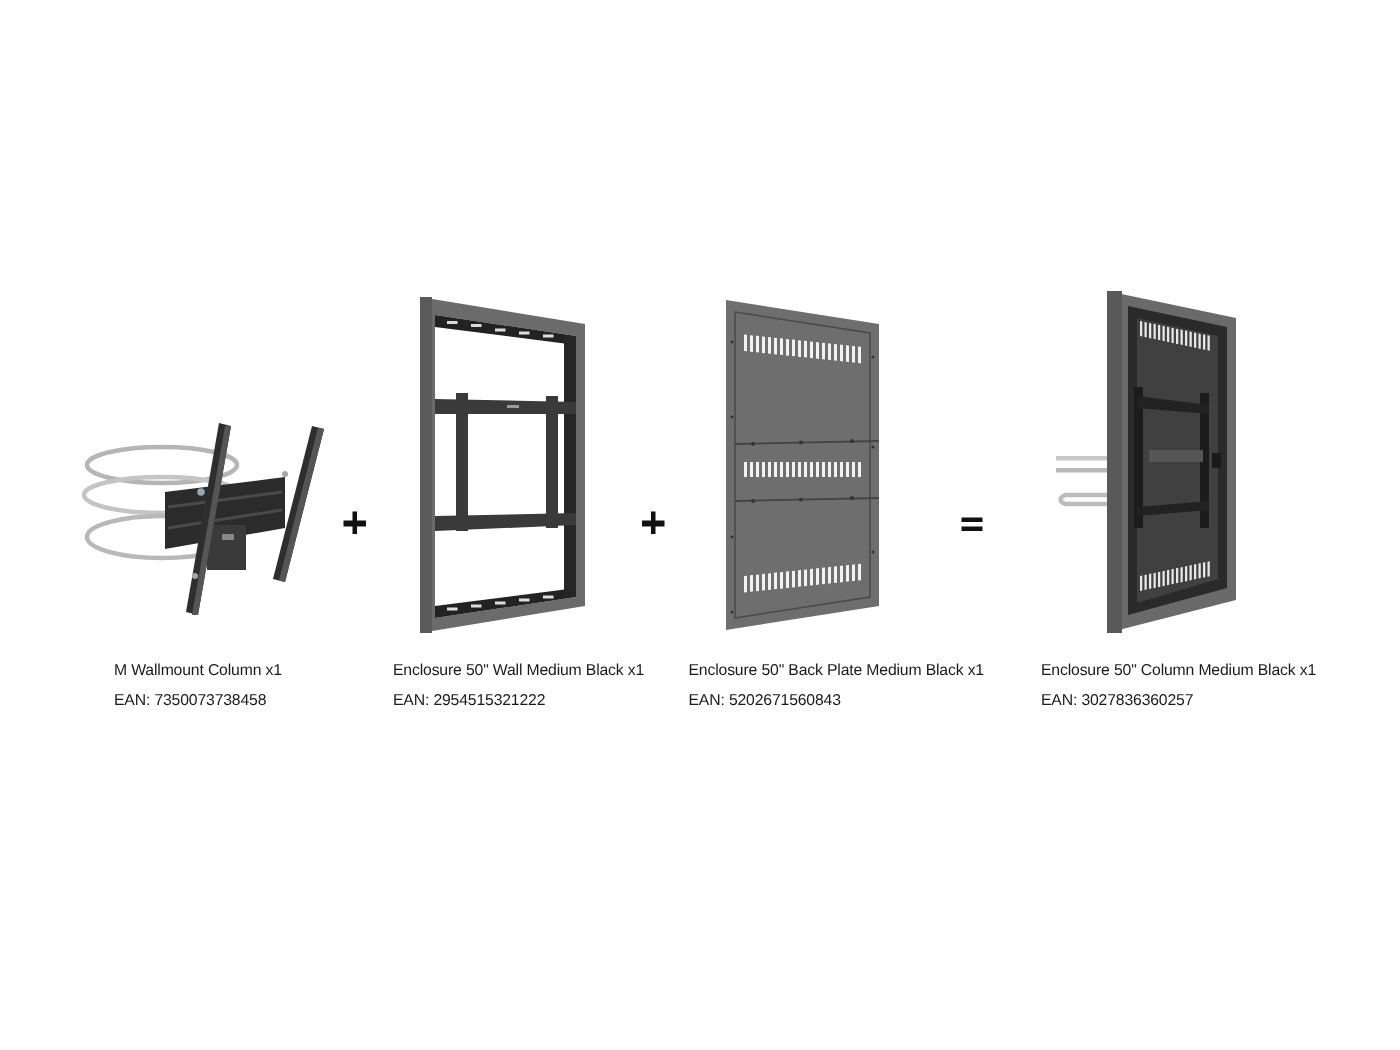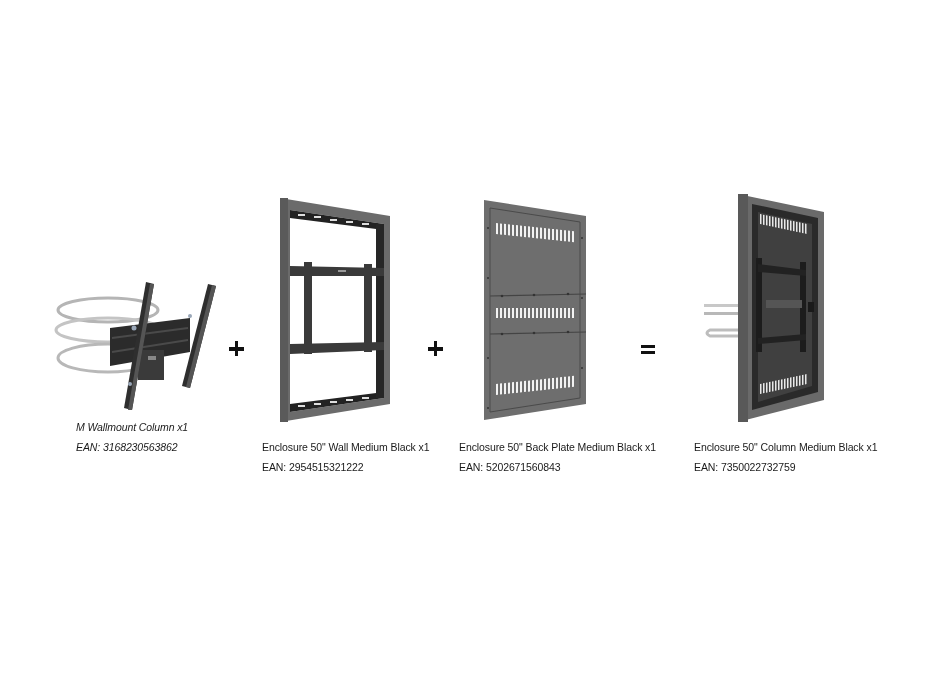--- a/index.html
+++ b/index.html
@@ -240,28 +240,28 @@
 
     <rect x="56" y="66" width="6" height="94" fill="#1c1c1c"></rect>
     <rect x="100" y="70" width="6" height="90" fill="#1c1c1c"></rect>
     <polygon points="58,72 106,78 106,84 58,80" fill="#222"></polygon>
     <polygon points="58,146 106,142 106,148 58,152" fill="#222"></polygon>
     <rect x="66" y="108" width="36" height="8" fill="#555"></rect>
     <rect x="108" y="110" width="6" height="10" fill="#1a1a1a"></rect>
   </svg>
 </div>
 
-<div class="caption" style="left:76px;top:420px;font-style:italic;">
+<div class="caption" style="left:76px;top:440px;">
   <span class="name">M Wallmount Column x1</span>
-  <span>EAN: 3168230563862</span>
+  <span>EAN: 7350073738458</span>
 </div>
 <div class="caption" style="left:262px;top:440px;">
   <span class="name">Enclosure 50" Wall Medium Black x1</span>
   <span>EAN: 2954515321222</span>
 </div>
 <div class="caption" style="left:459px;top:440px;">
   <span class="name">Enclosure 50" Back Plate Medium Black x1</span>
   <span>EAN: 5202671560843</span>
 </div>
 <div class="caption" style="left:694px;top:440px;">
   <span class="name">Enclosure 50" Column Medium Black x1</span>
-  <span>EAN: 7350022732759</span>
+  <span>EAN: 3027836360257</span>
 </div>
 
 </body></html>

